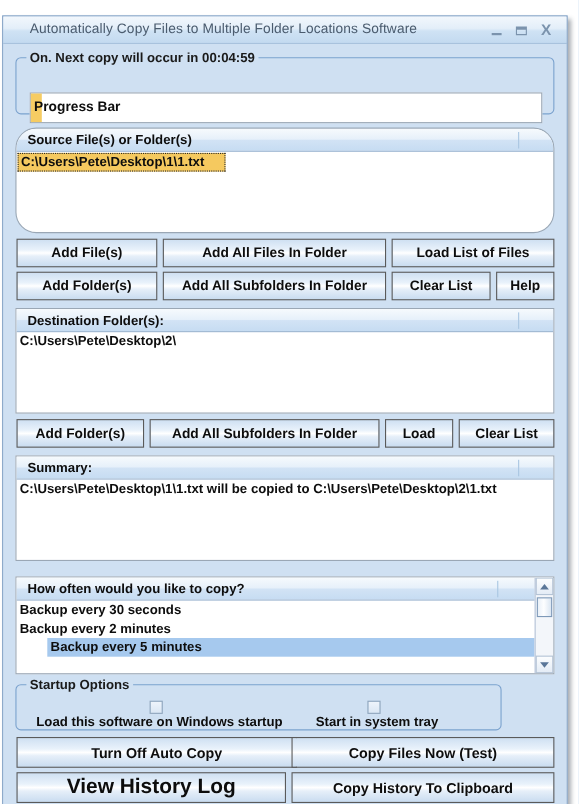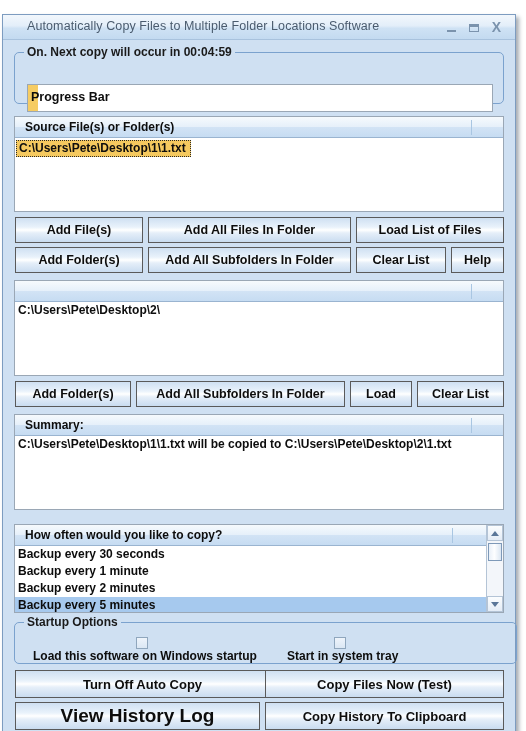--- a/index.html
+++ b/index.html
@@ -90,24 +90,24 @@
   }
   .lb-body{position:relative;}
   .lb-row{
     height:17px;line-height:17px;padding-left:3px;
     font-size:12px;font-weight:bold;color:#0d0d0d;white-space:nowrap;
   }
   .lb-row.sel-orange{
     display:inline-block;
     background:#f5c95f;
     border:1px dotted #2a2a2a;
-    padding-left:2px;padding-right:4px;
+    padding-left:2px;padding-right:18px;
     height:15px;line-height:15px;margin-left:1px;margin-top:1px;
   }
-  .lb-row.sel-blue{background:#a6c9ee;}
+  .lb-row.sel-blue{background:#a6c9ee;margin-left:28px;}
 
   
   .vscroll{
     position:absolute;right:0;top:0;width:17px;height:100%;
     background:#f3f6fa;border-left:1px solid #b4c4d6;box-sizing:border-box;
   }
   .sb-btn{
     position:absolute;left:0;width:16px;height:16px;
     background:linear-gradient(to bottom,#fbfdfe,#e4ecf6);
     border:1px solid #b4c4d6;box-sizing:border-box;
@@ -162,41 +162,42 @@
   <div id="client">
 
     <div class="group" style="left:11px;top:12px;width:490px;height:52px;">
       <div class="group-title">On. Next copy will occur in 00:04:59</div>
       <div class="whitebox" id="progress-wrap">
         <div id="progress-fill"></div>
         <div id="progress-text">Progress Bar</div>
       </div>
     </div>
 
-    <div class="listbox" style="left:11px;top:76px;width:490px;height:96px;">
+    <div class="listbox" style="left:11px;top:76px;width:490px;height:96px;border-radius:19px;">
       <div class="lb-header">
         <div class="lb-header-label">Source File(s) or Folder(s)</div>
         <div class="lb-col-split" style="left:456px;"></div>
       </div>
       <div class="lb-body">
         <div class="lb-row sel-orange">C:\Users\Pete\Desktop\1\1.txt</div>
       </div>
     </div>
 
     <div class="btn" style="left:12px;top:177px;width:128px;height:26px;">Add File(s)</div>
     <div class="btn" style="left:353px;top:177px;width:148px;height:26px;">Load List of Files</div>
     <div class="btn" style="left:145px;top:177px;width:203px;height:26px;">Add All Files In Folder</div>
 
     <div class="btn" style="left:12px;top:207px;width:128px;height:26px;">Add Folder(s)</div>
     <div class="btn" style="left:145px;top:207px;width:203px;height:26px;">Add All Subfolders In Folder</div>
     <div class="btn" style="left:353px;top:207px;width:90px;height:26px;">Clear List</div>
     <div class="btn" style="left:448px;top:207px;width:53px;height:26px;">Help</div>
 
     <div class="listbox" style="left:11px;top:240px;width:490px;height:96px;">
       <div class="lb-header">
+        <div class="lb-header-label">Destination Folder(s):</div>
         <div class="lb-col-split" style="left:456px;"></div>
       </div>
       <div class="lb-body">
         <div class="lb-row">C:\Users\Pete\Desktop\2\</div>
       </div>
     </div>
 
     <div class="btn" style="left:12px;top:341px;width:116px;height:26px;">Add Folder(s)</div>
     <div class="btn" style="left:133px;top:341px;width:209px;height:26px;">Add All Subfolders In Folder</div>
     <div class="btn" style="left:347px;top:341px;width:62px;height:26px;">Load</div>
@@ -212,36 +213,35 @@
       </div>
     </div>
 
     <div class="listbox" style="left:11px;top:484px;width:490px;height:89px;">
       <div class="lb-header">
         <div class="lb-header-label">How often would you like to copy?</div>
         <div class="lb-col-split" style="left:437px;"></div>
       </div>
       <div class="lb-body" style="width:471px;">
         <div class="lb-row">Backup every 30 seconds</div>
-        <div class="lb-row">Backup every 1 minute</div>
         <div class="lb-row">Backup every 2 minutes</div>
         <div class="lb-row sel-blue">Backup every 5 minutes</div>
       </div>
       <div class="vscroll">
         <div class="sb-btn sb-up">
             <span class="sb-arrow up"></span>
           </div>
         <div class="sb-thumb" style="top:18px;"></div>
         <div class="sb-btn sb-down">
             <span class="sb-arrow down"></span>
           </div>
       </div>
     </div>
 
-    <div class="group" style="left:11px;top:582px;width:503px;height:42px;">
+    <div class="group" style="left:11px;top:582px;width:442px;height:42px;">
       <div class="group-title">Startup Options</div>
       <div class="cbrow" style="left:18px;top:14px;">
         <span class="cbox"></span>
         <span class="cblabel">Load this software on Windows startup</span>
       </div>
       <div class="cbrow" style="left:272px;top:14px;">
         <span class="cbox"></span>
         <span class="cblabel">Start in system tray</span>
       </div>
     </div>

